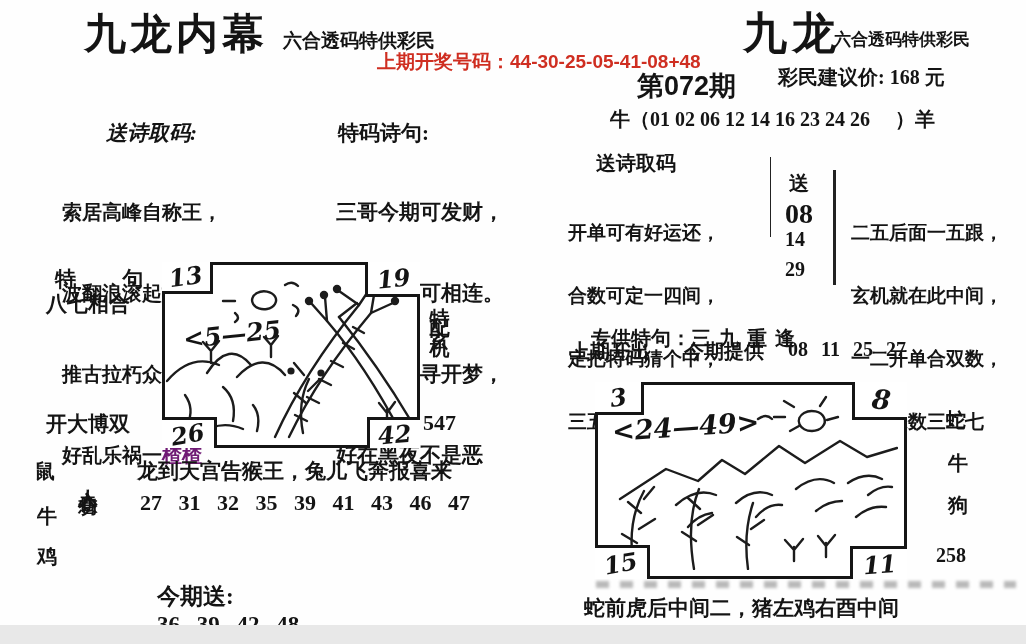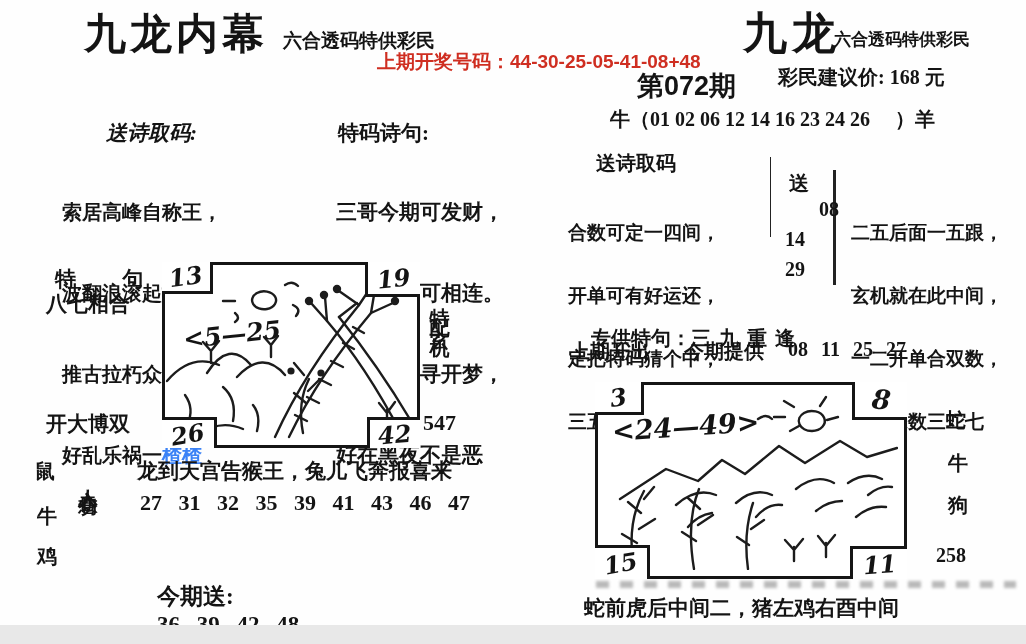--- a/index.html
+++ b/index.html
@@ -3,21 +3,21 @@
 <meta charset="utf-8">
 <style>
   html,body{margin:0;padding:0;background:#e8e8e8;}
   #page{position:relative;width:1026px;height:625px;background:#fefefe;overflow:hidden;
         font-family:"Liberation Serif","DejaVu Serif",serif;color:#141414;}
   .abs{position:absolute;white-space:pre;}
   .kai{font-family:"Liberation Serif","DejaVu Serif",serif;font-weight:700;}
   .hei{font-family:"Liberation Sans","DejaVu Sans",sans-serif;font-weight:700;}
   .hand{font-family:"DejaVu Serif",serif;font-style:italic;font-weight:700;}
   .red{color:#cf2e21;}
-  .faded{color:#3b82f6;}
+  .faded{color:#701a75;}
   .poem{line-height:27px;font-size:20px;}
   .poem-s{line-height:21px;font-size:19px;}
   .vert{writing-mode:vertical-rl;text-orientation:upright;}
   .sketchbox{position:absolute;border:3px solid #151515;background:#fff;}
   .tab{position:absolute;background:#fff;display:flex;align-items:center;justify-content:center;
        font-family:"DejaVu Serif",serif;font-style:italic;font-weight:700;font-size:24px;z-index:3;}
   .tab.tl{border-right:3px solid #151515;border-bottom:3px solid #151515;left:-3px;top:-3px;}
   .tab.tr{border-left:3px solid #151515;border-bottom:3px solid #151515;right:-3px;top:-3px;}
   .tab.bl{border-top:3px solid #151515;border-right:3px solid #151515;left:-3px;bottom:-3px;}
   .tab.br{border-top:3px solid #151515;border-left:3px solid #151515;right:-3px;bottom:-3px;}
@@ -53,29 +53,29 @@
   <div class="abs kai" style="left:338px;top:119px;font-size:21px;">特码诗句:</div>
   <div class="abs kai poem" style="left:336px;top:145px;font-size:21px;">
     <div>三哥今期可发财，</div>
     <div>三一四三可相连。</div>
     <div>八兄九弟寻开梦，</div>
     <div>好在黑夜不是恶</div>
   </div>
 
   <div class="abs kai" style="left:596px;top:150px;font-size:20px;">送诗取码</div>
   <div class="abs kai poem-s" style="left:568px;top:180px;">
+    <div>开单可有好运还，</div>
     <div>合数可定一四间，</div>
-    <div>开单可有好运还，</div>
     <div>定把特码猜个中，</div>
     <div>三五作尾大有钱。</div>
   </div>
   <div class="divider" style="left:770px;top:157px;width:1px;height:80px;"></div>
   <div class="divider" style="left:833px;top:170px;width:3px;height:115px;"></div>
   <div class="abs kai" style="left:789px;top:170px;font-size:20px;">送</div>
-  <div class="abs kai" style="left:819px;top:198px;font-size:20px;">08</div>
+  <div class="abs kai" style="left:785px;top:198px;font-size:28px;">08</div>
   <div class="abs kai" style="left:785px;top:228px;font-size:20px;">14</div>
   <div class="abs kai" style="left:785px;top:258px;font-size:20px;">29</div>
   <div class="abs kai poem-s" style="left:851px;top:180px;">
     <div>二五后面一五跟，</div>
     <div>玄机就在此中间，</div>
     <div>一二开单合双数，</div>
     <div>特码尾数三二七</div>
   </div>
 
   <div class="abs kai" style="left:571px;top:302px;font-size:20px;">

